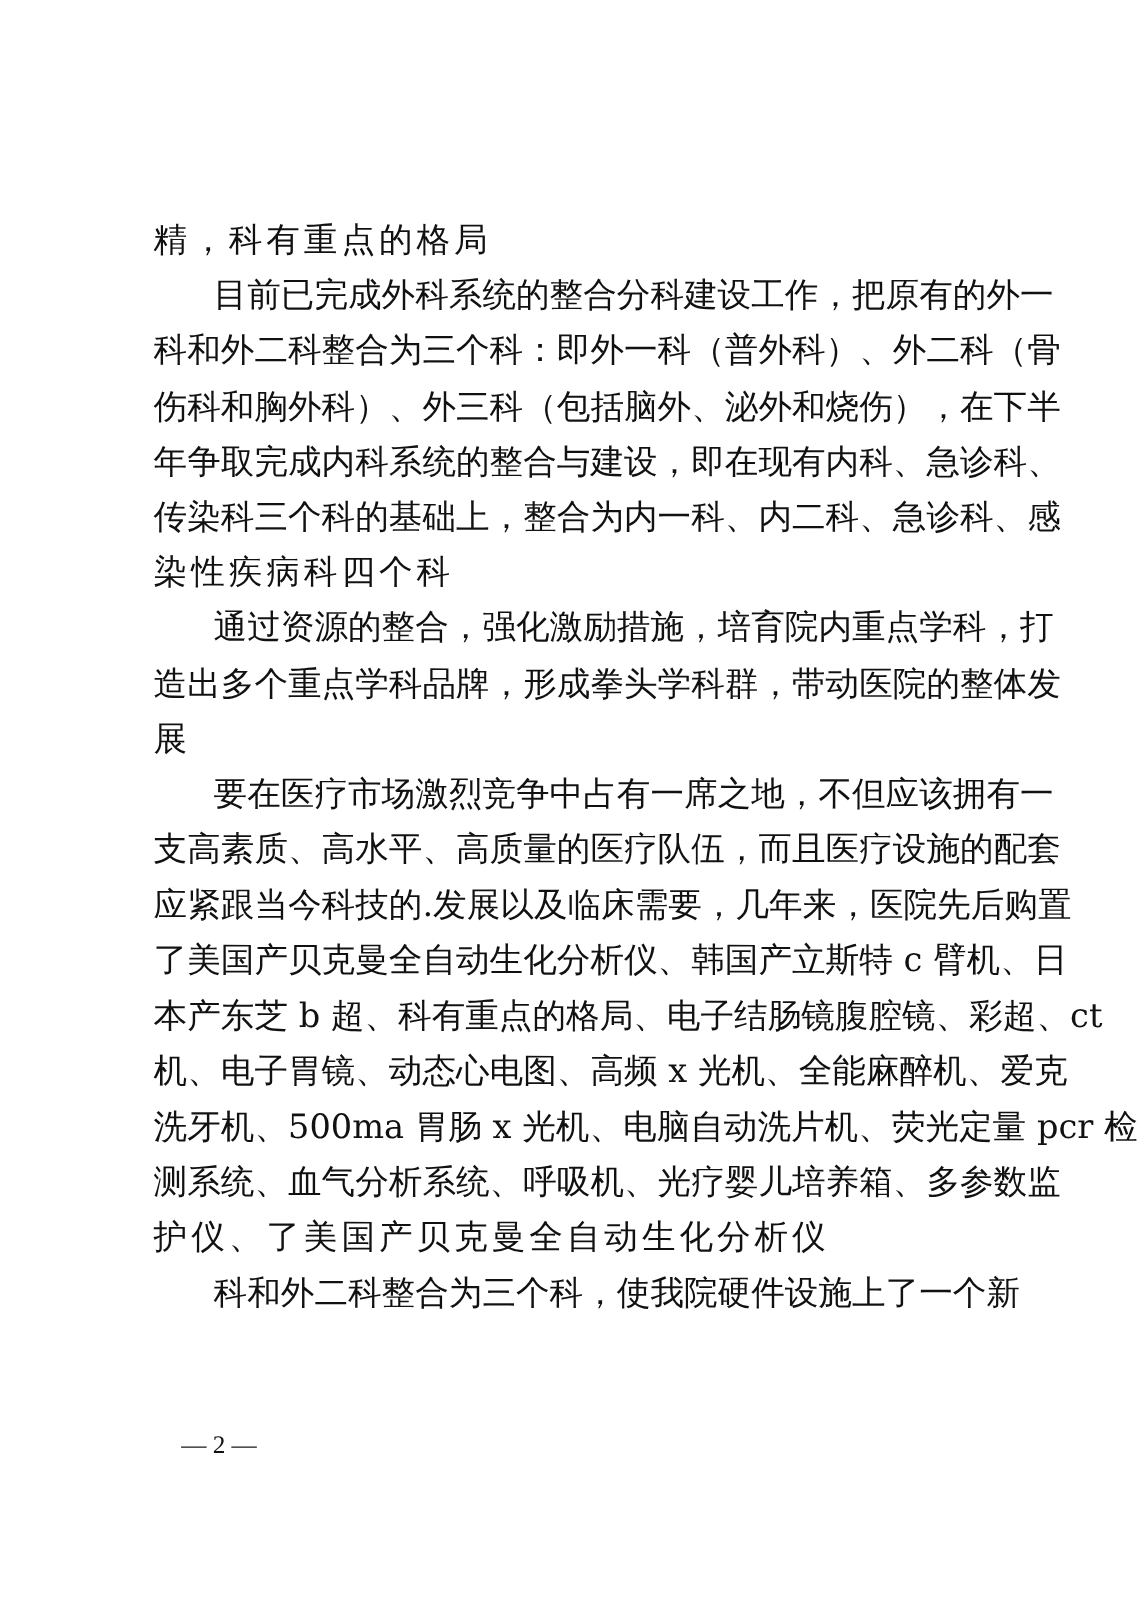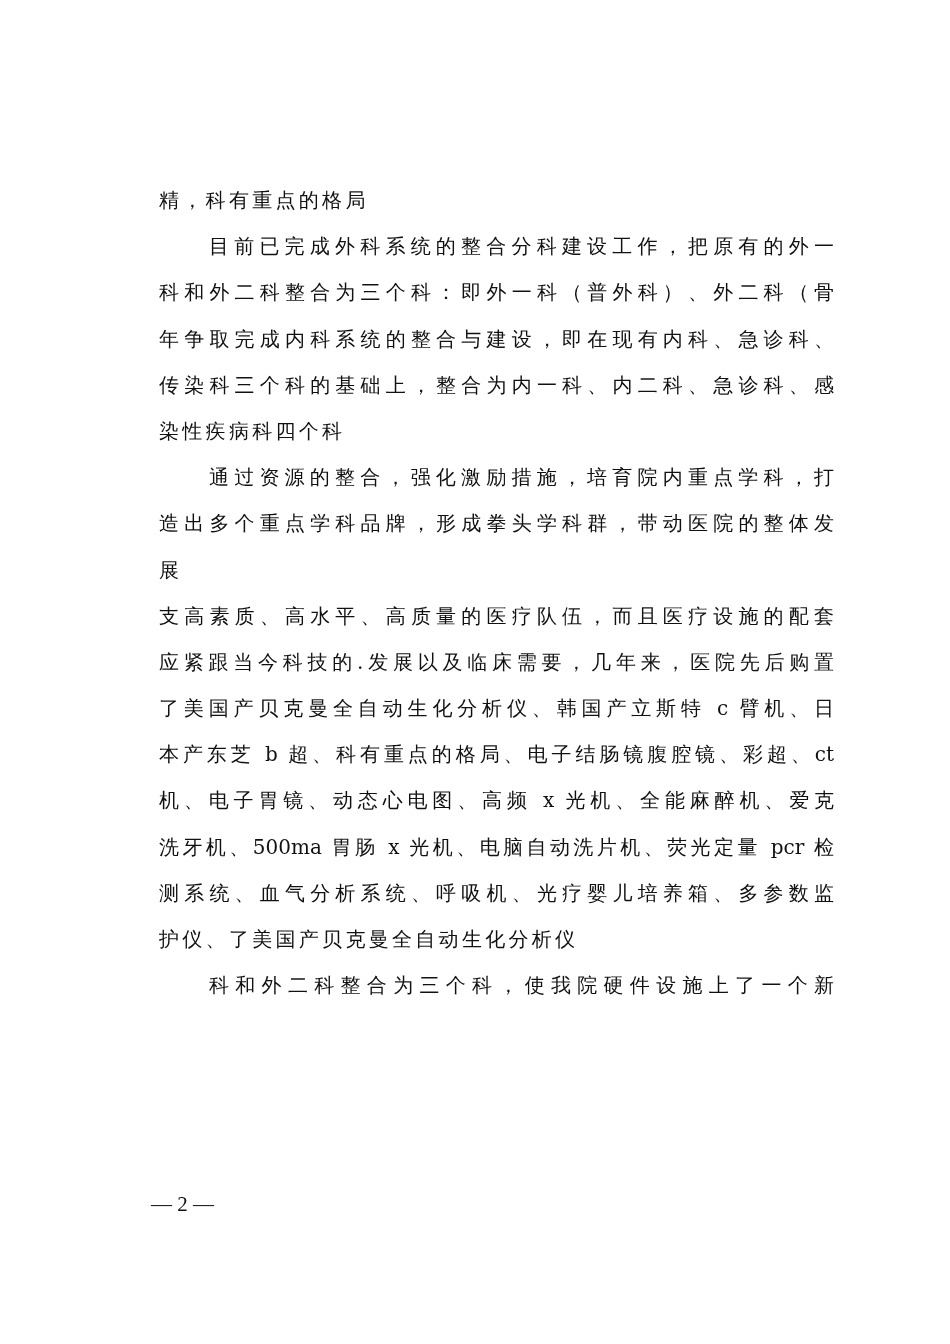--- a/index.html
+++ b/index.html
@@ -1,40 +1,42 @@
 <!DOCTYPE html>
 <html><head>
 <meta charset="utf-8">
 <style>
   html, body { margin: 0; padding: 0; background: #ffffff; }
   body { width: 950px; height: 1344px; position: relative; overflow: hidden;
          font-family: "DejaVu Serif", "Liberation Serif", serif; color: #111111; }
   .page { position: absolute; left: 0; top: 0; width: 950px; height: 1344px; background: #ffffff; }
   .body-text { position: absolute; left: 128px; top: 182px; width: 706px; }
-  .line { height: 46.2px; line-height: 36px; font-size: 20px; white-space: nowrap;
-          letter-spacing: 3.3px; overflow: visible; margin-left: 31px; }
+  .line { height: 46.2px; line-height: 36px; font-size: 28px; white-space: nowrap;
+          letter-spacing: 3.3px; overflow: visible; }
   .line.indent { padding-left: 50px; }
   .line.justify { text-align: justify; text-align-last: justify; letter-spacing: 0; }
   .page-number { position: absolute; left: 151px; top: 1192px; font-size: 21px;
                  font-family: "Liberation Serif", serif; color: #111; }
 </style>
 </head>
 <body>
 
 <div class="page">
   <div class="body-text" id="body-text">
       <div class="line">精，科有重点的格局</div>
       <div class="line indent justify">目前已完成外科系统的整合分科建设工作，把原有的外一</div>
       <div class="line justify">科和外二科整合为三个科：即外一科（普外科）、外二科（骨</div>
+      <div class="line justify">伤科和胸外科）、外三科（包括脑外、泌外和烧伤），在下半</div>
       <div class="line justify">年争取完成内科系统的整合与建设，即在现有内科、急诊科、</div>
       <div class="line justify">传染科三个科的基础上，整合为内一科、内二科、急诊科、感</div>
       <div class="line">染性疾病科四个科</div>
       <div class="line indent justify">通过资源的整合，强化激励措施，培育院内重点学科，打</div>
       <div class="line justify">造出多个重点学科品牌，形成拳头学科群，带动医院的整体发</div>
       <div class="line">展</div>
+      <div class="line indent justify">要在医疗市场激烈竞争中占有一席之地，不但应该拥有一</div>
       <div class="line justify">支高素质、高水平、高质量的医疗队伍，而且医疗设施的配套</div>
       <div class="line justify">应紧跟当今科技的.发展以及临床需要，几年来，医院先后购置</div>
       <div class="line justify">了美国产贝克曼全自动生化分析仪、韩国产立斯特 c 臂机、日</div>
       <div class="line justify">本产东芝 b 超、科有重点的格局、电子结肠镜腹腔镜、彩超、ct</div>
       <div class="line justify">机、电子胃镜、动态心电图、高频 x 光机、全能麻醉机、爱克</div>
       <div class="line justify">洗牙机、500ma 胃肠 x 光机、电脑自动洗片机、荧光定量 pcr 检</div>
       <div class="line justify">测系统、血气分析系统、呼吸机、光疗婴儿培养箱、多参数监</div>
       <div class="line">护仪、了美国产贝克曼全自动生化分析仪</div>
       <div class="line indent justify">科和外二科整合为三个科，使我院硬件设施上了一个新</div>
     </div>

